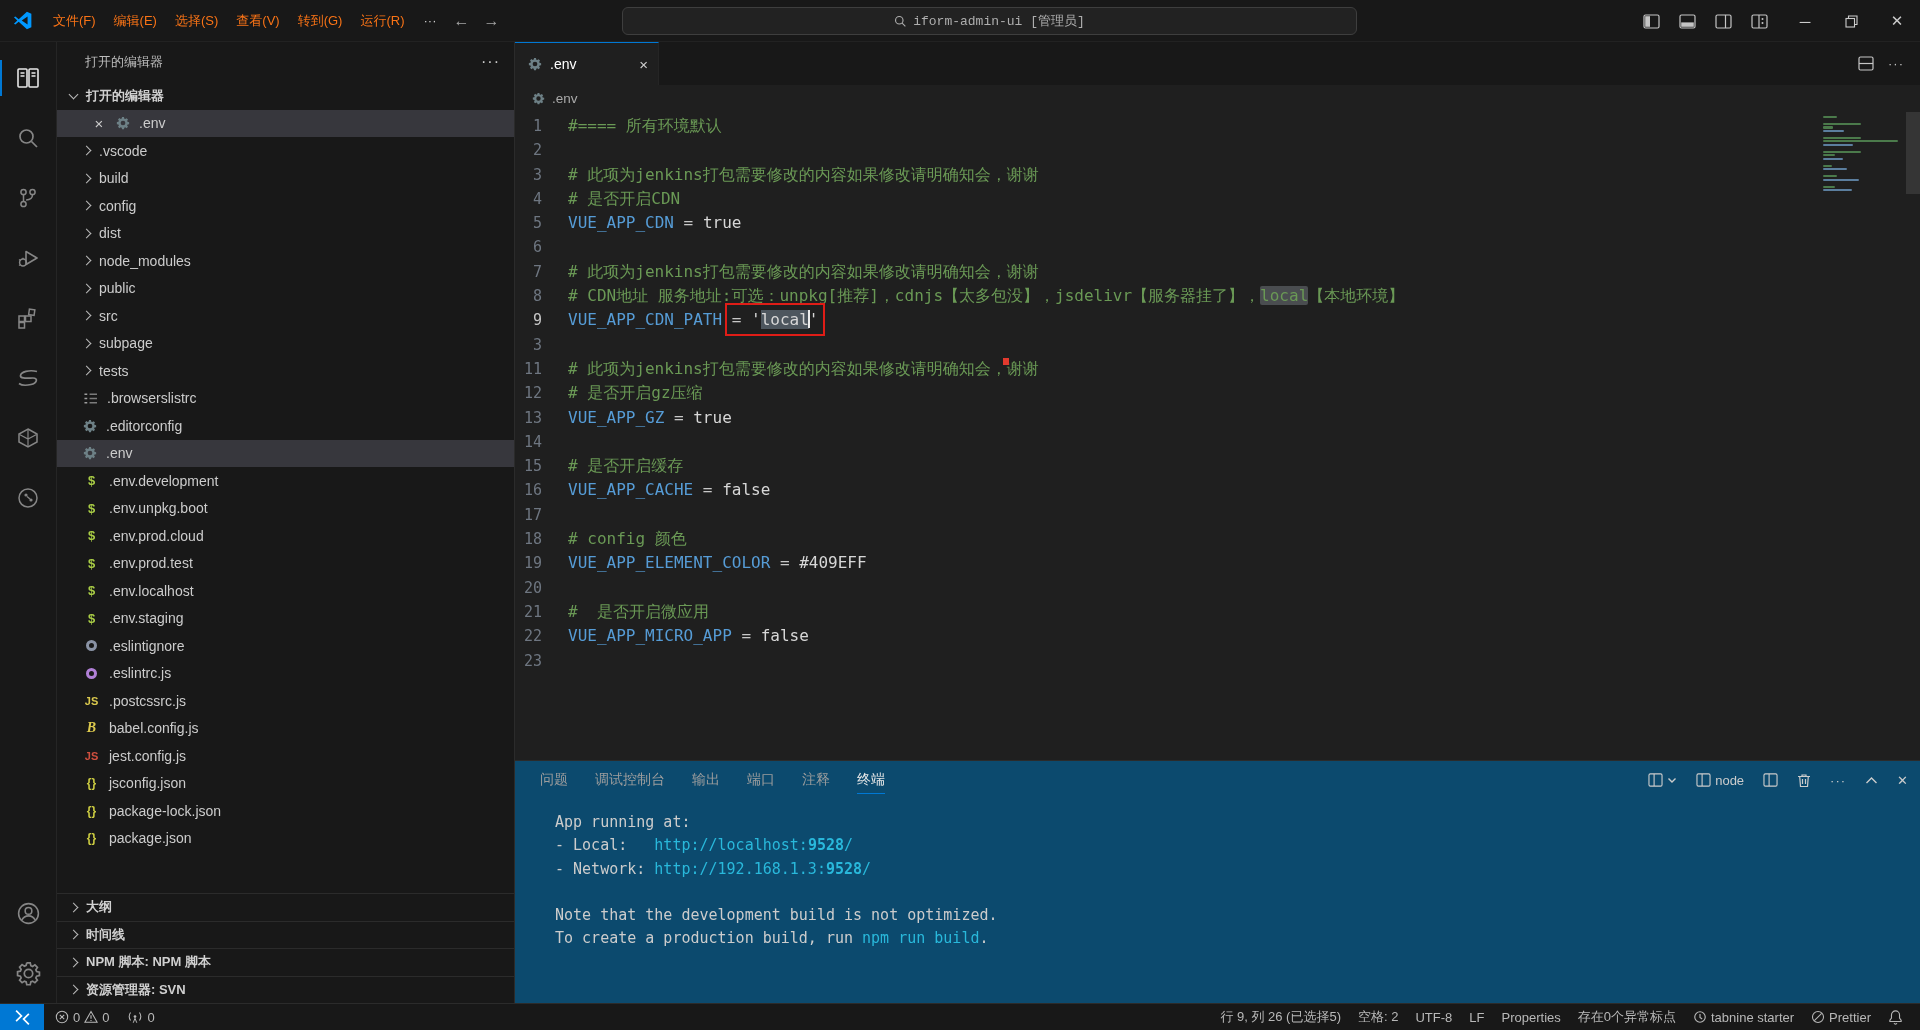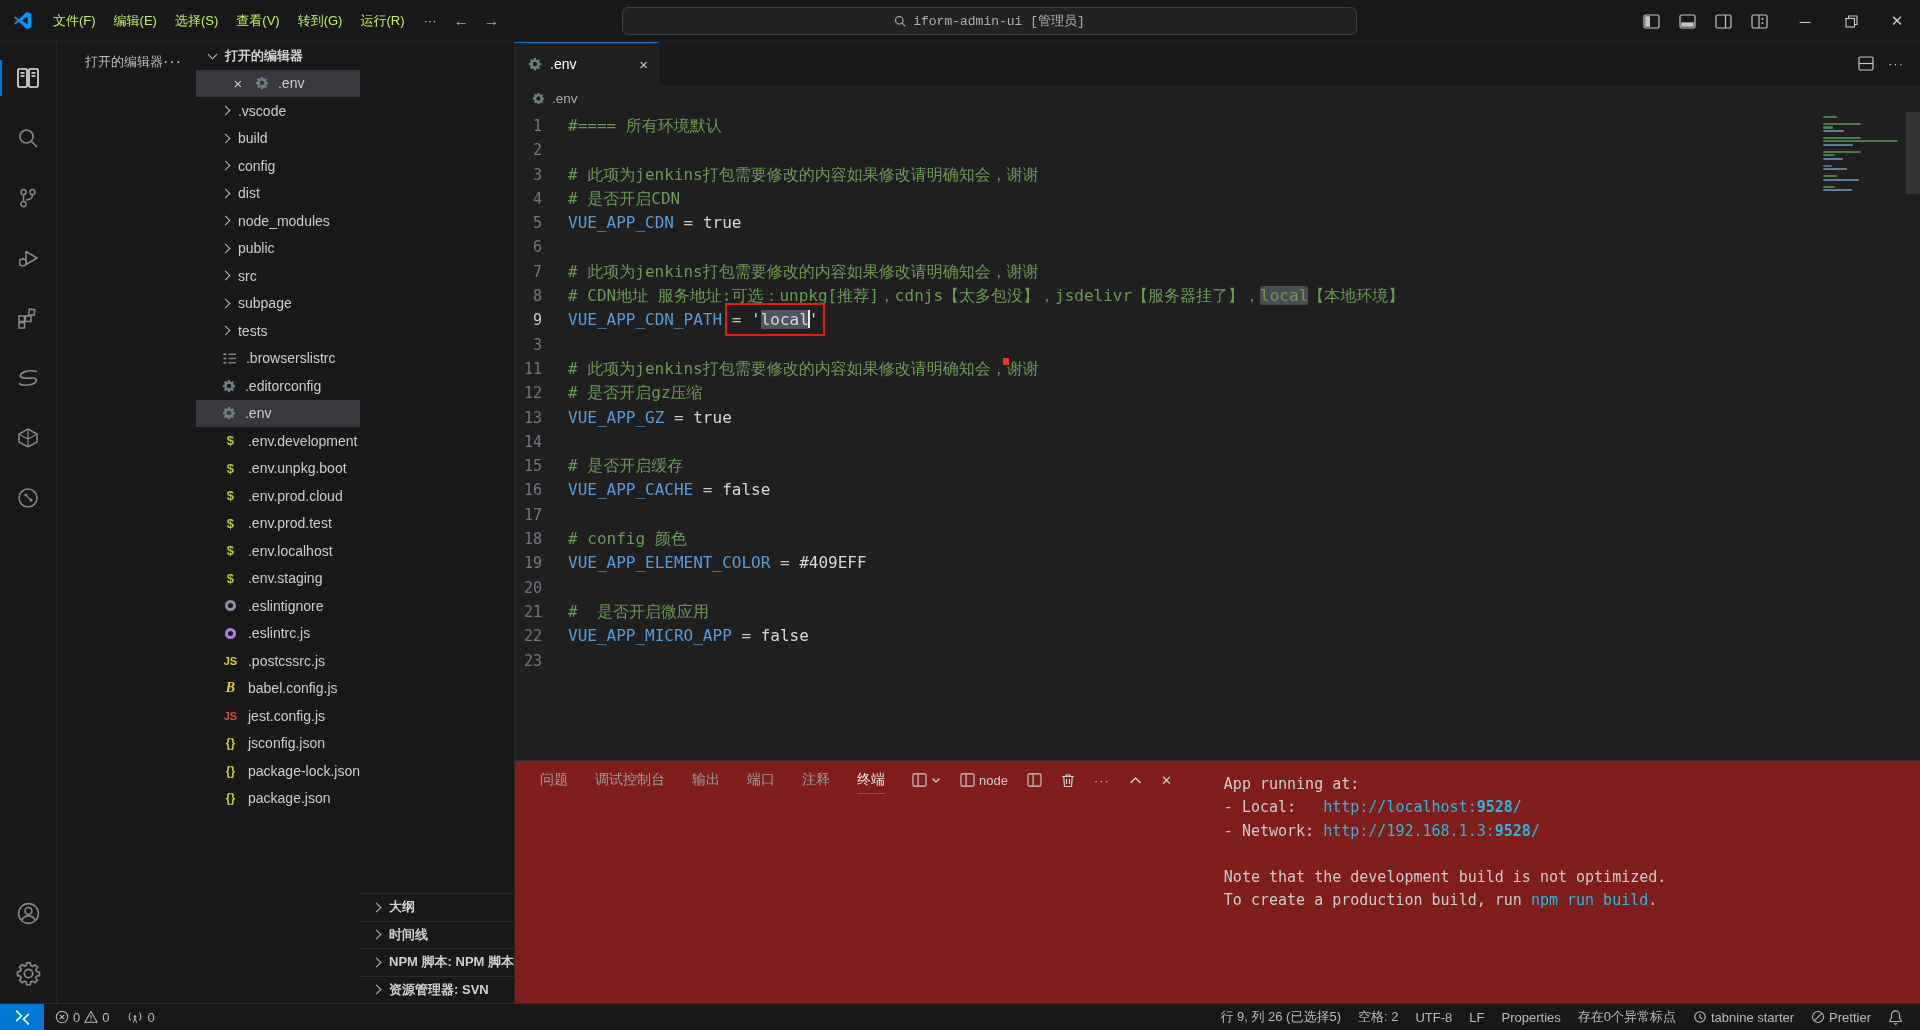--- a/index.html
+++ b/index.html
@@ -4,41 +4,41 @@
 <style>
   * { margin:0; padding:0; box-sizing:border-box; }
   html,body { width:1920px; height:1030px; overflow:hidden; }
   body { background:#181818; color:#cccccc; font-family:"Liberation Sans",sans-serif; font-size:13px; position:relative; }
   .icn { display:inline-flex; align-items:center; justify-content:center; }
   .icn svg { display:block; }
 
   
   .titlebar { height:42px; display:flex; align-items:center; position:relative; background:#181818; border-bottom:1px solid #222; }
   .logo { width:44px; display:flex; justify-content:center; }
-  .menu-item { padding:0 9px; height:26px; line-height:26px; border-radius:5px; color:#bef264; cursor:default; }
+  .menu-item { padding:0 9px; height:26px; line-height:26px; border-radius:5px; color:#f97316; cursor:default; }
   .menu-more { padding:0 10px; color:#cccccc; }
   .nav-arrow { width:30px; text-align:center; font-size:16px; color:#a5a5a5; }
   .searchbox { position:absolute; left:622px; top:7px; width:735px; height:28px; background:#222222; border:1px solid #3e3e3e; border-radius:6px; display:flex; align-items:center; justify-content:center; color:#aeaeae; gap:6px;font-family:Liberation Mono, monospace; }
   .tb-right { position:absolute; right:146px; top:0; height:42px; display:flex; align-items:center; gap:6px; }
   .tb-right .icn { width:30px; height:30px; color:#c5c5c5; }
   .win-controls { position:absolute; right:0; top:0; height:42px; display:flex; }
   .win-btn { width:46px; height:42px; display:flex; align-items:center; justify-content:center; color:#cccccc; font-size:15px; }
 
   
   .main { display:flex; height:961px; }
 
   
   .activitybar { width:57px; display:flex; flex-direction:column; align-items:center; background:#181818; border-right:1px solid #252525; padding-top:6px; }
   .ab-item { width:57px; height:60px; display:flex; align-items:center; justify-content:center; color:#868686; position:relative; }
   .ab-item.active { color:#e7e7e7; }
   .ab-item.active::before { content:""; position:absolute; left:0; top:12px; bottom:12px; width:2px; background:#0078d4; }
   .ab-spacer { flex:1; }
 
   
-  .sidebar { width:458px; background:#181818; border-right:1px solid #2b2b2b; display:flex; flex-direction:row; font-size:14px; }
+  .sidebar { width:458px; background:#181818; border-right:1px solid #2b2b2b; display:flex; flex-direction:column; font-size:14px; }
   .pane-header { height:40px; display:flex; align-items:center; padding:0 14px 0 28px; color:#bbbbbb; font-size:13px; }
   .pane-header .more { margin-left:auto; color:#cccccc; font-size:16px; letter-spacing:1px; }
   .row { height:27.5px; display:flex; align-items:center; color:#cccccc; white-space:nowrap; }
   .row.sel { background:#37373d; }
   .row .chev { width:7px; height:7px; border-right:1.4px solid #bbb; border-bottom:1.4px solid #bbb; display:inline-block; flex:none; }
   .chev.down { transform:rotate(45deg); margin-top:-3px; }
   .chev.right { transform:rotate(-45deg); }
   .sec-head { font-weight:bold; font-size:13px; color:#d0d0d0; padding-left:13px; gap:9px; }
   .tree-row { padding-left:26px; gap:9px; }
   .fic { width:17px; height:17px; flex:none; display:inline-flex; align-items:center; justify-content:center; font-size:11px; font-weight:bold; }
@@ -67,21 +67,21 @@
   .selhl { background:#4d565e; }
   .caret { display:inline-block; width:1.6px; height:18px; background:#ececec; vertical-align:-3px; margin:0 -0.8px; }
   .red-annotation { outline:2.5px solid #df1d17; outline-offset:5px; }
   .dot-above { position:relative; }
   .dot-above::before { content:""; position:absolute; top:-1px; left:-4px; width:6px; height:7px; background:#e23a2e; }
   .minimap { position:absolute; top:4px; right:15px; width:82px; }
   .mm-bar { height:2.1px; margin-bottom:1.4px; border-radius:1px; }
   .vscroll { position:absolute; top:0; right:0; width:14px; height:82px; background:rgba(121,121,121,.25); }
 
   
-  .panel { height:243px; background:#7f1d1d; border-top:1px solid #2b2b2b; display:flex; flex-direction:row; }
+  .panel { height:243px; background:#0c4a6e; border-top:1px solid #2b2b2b; display:flex; flex-direction:column; }
   .panel-head { height:38px; display:flex; align-items:center; padding:0 12px 0 25px; }
   .ptab { margin-right:27px; height:38px; line-height:36px; color:#9d9d9d; font-size:14px; position:relative; }
   .ptab.active { color:#e7e7e7; }
   .ptab.active::after { content:""; position:absolute; left:0; right:0; bottom:5px; height:1.5px; background:#0078d4; }
   .panel-actions { margin-left:auto; display:flex; align-items:center; gap:19px; color:#c5c5c5; }
   .pa-item { display:flex; align-items:center; gap:4px; font-size:13px; color:#cccccc; }
   .term { flex:1; padding:12px 0 0 40px; font-family:"DejaVu Sans Mono","Liberation Mono",monospace; font-size:15px; }
   .tl { height:23.3px; line-height:23.3px; white-space:pre; color:#cccccc; }
   .cy { color:#29b8db; } .cyb { color:#29b8db; font-weight:bold; }
 

